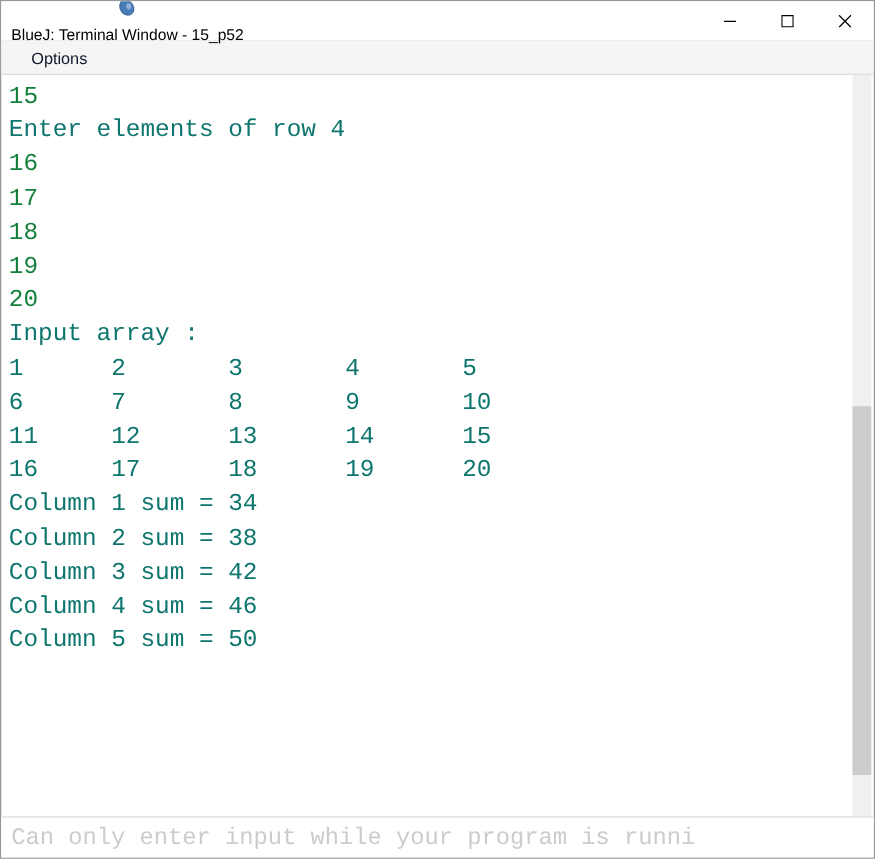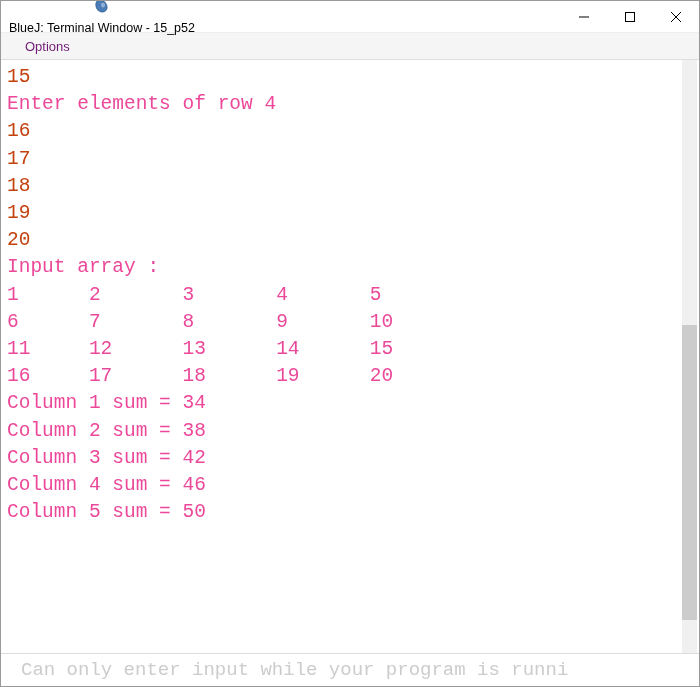--- a/index.html
+++ b/index.html
@@ -68,46 +68,46 @@
       align-items: center;
       padding-left: 16px;
       background: #f5f5f5;
       border-bottom: 1px solid #ddd;
     }
     
     .menu-item {
       font-size: 13px;
       padding: 4px 8px;
       cursor: pointer;
-      color: #701a75;
+      color: #0f172a;
     }
     
     .terminal-area {
       position: relative;
       height: calc(100% - 32px - 27px - 33px);
       overflow: hidden;
     }
     
     .terminal-content {
       font-family: 'Consolas', 'Courier New', monospace;
       font-size: 19.5px;
       line-height: 27.2px;
       padding: 4px 6px;
       color: #000;
       white-space: pre;
       height: 100%;
       overflow-y: auto;
     }
     
     .input-text {
-      color: #c2410c;
+      color: #15803d;
     }
     
     .output-text {
-      color: #ec4899;
+      color: #0f766e;
     }
     
     .scrollbar-track {
       position: absolute;
       right: 2px;
       top: 0;
       width: 15px;
       height: 100%;
       background: #f0f0f0;
     }
@@ -130,21 +130,20 @@
       padding: 0 8px;
       background: #fff;
     }
     
     .input-placeholder {
       font-family: 'Consolas', 'Courier New', monospace;
       font-size: 19px;
       color: #ccc;
       white-space: nowrap;
       overflow: hidden;
-      margin-left: 12px;
     }
     
     .terminal-line {
       display: block;
     }
   </style>
 </head>
 <body>
 
 <div class="titlebar">

